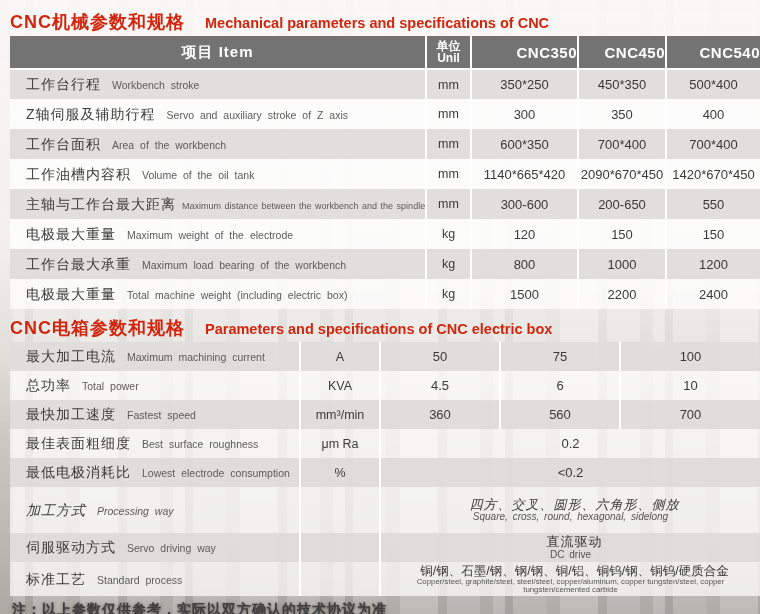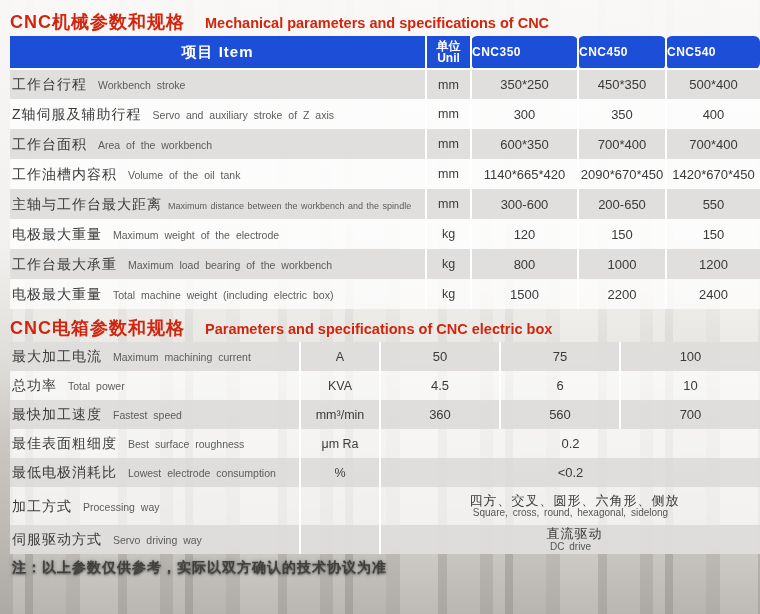--- a/index.html
+++ b/index.html
@@ -23,39 +23,39 @@
   .page { position: absolute; inset: 0; padding: 10px 0 0 10px; }
 
   .sec-title { display: flex; align-items: baseline; gap: 20px; height: 24px; margin-bottom: 2px; }
   .sec-title .t-zh { font-size: 18px; font-weight: 700; letter-spacing: 1px; }
   .sec-title .t-en { font-size: 14.5px; font-weight: 600; }
 
   table { border-collapse: collapse; table-layout: fixed; width: 750px; }
   td, th { border-right: 2px solid #ffffff; vertical-align: middle; }
   td:last-child, th:last-child { border-right: none; }
 
-  thead th { background: #1d4ed8; color: #ffffff; border-bottom: 2px solid #ffffff; }
+  thead th { background: #737373; color: #ffffff; border-bottom: 2px solid #ffffff; }
   thead tr { height: 33px; }
   th.item-h { font-size: 15px; font-weight: 700; letter-spacing: 1px; text-align: center; }
   th.unit-h { font-size: 12px; font-weight: 700; line-height: 1.02; text-align: center; }
-  th.model-h { font-size: 12px; font-weight: 600; text-align: left; letter-spacing: .5px; border-radius: 6px; }
+  th.model-h { font-size: 15px; font-weight: 600; text-align: right; letter-spacing: .5px; }
 
   tbody tr { height: 30px; }
   tbody tr:nth-child(odd) td { background: rgba(223,222,221,0.96); }
   tbody tr:nth-child(even) td { background: rgba(255,255,255,0.70); }
 
-  td.item { text-align: left; padding-left: 2px; white-space: nowrap; overflow: hidden; }
+  td.item { text-align: left; padding-left: 16px; white-space: nowrap; overflow: hidden; }
   td.item .zh { font-size: 14px; color: #3c3c3c; letter-spacing: 1px; }
   td.item .en { font-size: 10.5px; color: #5c5c5c; margin-left: 11px; word-spacing: 3px; }
   td.item .en.small { font-size: 9px; margin-left: 6px; word-spacing: 1px; }
   td.unit { text-align: center; font-size: 12.5px; color: #3c3c3c; }
   td.val  { text-align: center; font-size: 13px; color: #3a3a3a; }
 
   .t2 tbody tr { height: 29px; }
-  .t2 tr.tall { height: 38px; }
+  .t2 tr.tall { height: 46px; font-style: italic; }
   .t2 tr.tall2 { height: 34px; }
   td.val .line2 { display: block; font-size: 10px; color: #555; line-height: 1.0; word-spacing: 2px; }
   td.val .line1 { display: block; font-size: 13px; color: #3a3a3a; line-height: 1.15; letter-spacing: 1px; padding-left: 8px; }
   tr.proc td.val .line2 { font-size: 10px; }
   tr.std td.val .line1 { font-size: 12.5px; letter-spacing: 0; }
   tr.std td.val .line2 { font-size: 8px; word-spacing: 0; transform: scaleX(0.98); }
   .title2 { margin-top: 7px; }
   .footnote {
     margin-top: 5px; padding-left: 2px;
     font-size: 14px; font-weight: 700; letter-spacing: 1px;
@@ -206,18 +206,26 @@
         </td>
       </tr>
       <tr class="proc">
         <td class="item"><span class="zh">伺服驱动方式</span><span class="en">Servo driving way</span></td>
         <td class="unit"></td>
         <td class="val" colspan="3">
           <span class="line1">直流驱动</span>
           <span class="line2">DC drive</span>
         </td>
       </tr>
+      <tr class="tall2 std">
+        <td class="item"><span class="zh">标准工艺</span><span class="en">Standard process</span></td>
+        <td class="unit"></td>
+        <td class="val" colspan="3">
+          <span class="line1">铜/钢、石墨/钢、钢/钢、铜/铝、铜钨/钢、铜钨/硬质合金</span>
+          <span class="line2">Copper/steel, graphite/steel, steel/steel, copper/aluminum, copper tungsten/steel, copper tungsten/cemented carbide</span>
+        </td>
+      </tr>
     </tbody>
   </table>
 
   <div class="footnote">注：以上参数仅供参考，实际以双方确认的技术协议为准</div>
 
 </div>
 
 </body></html>

